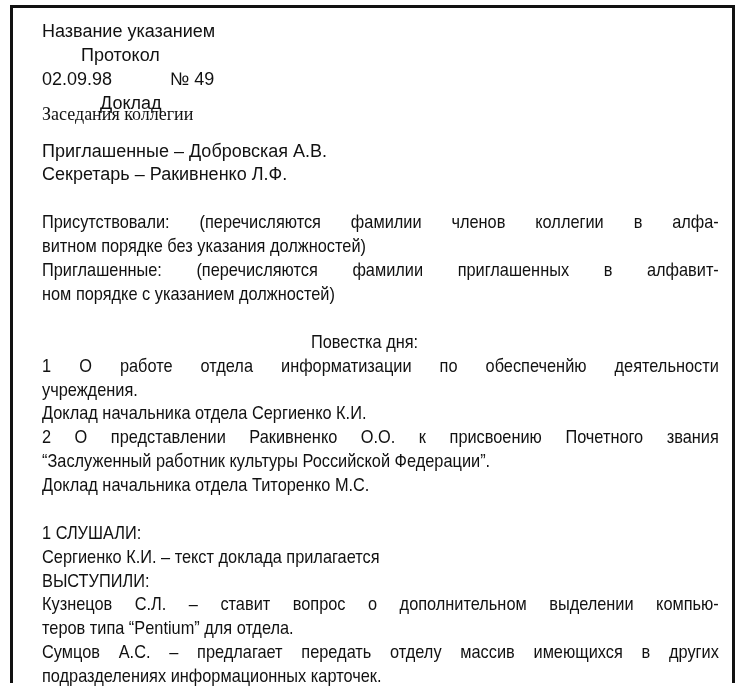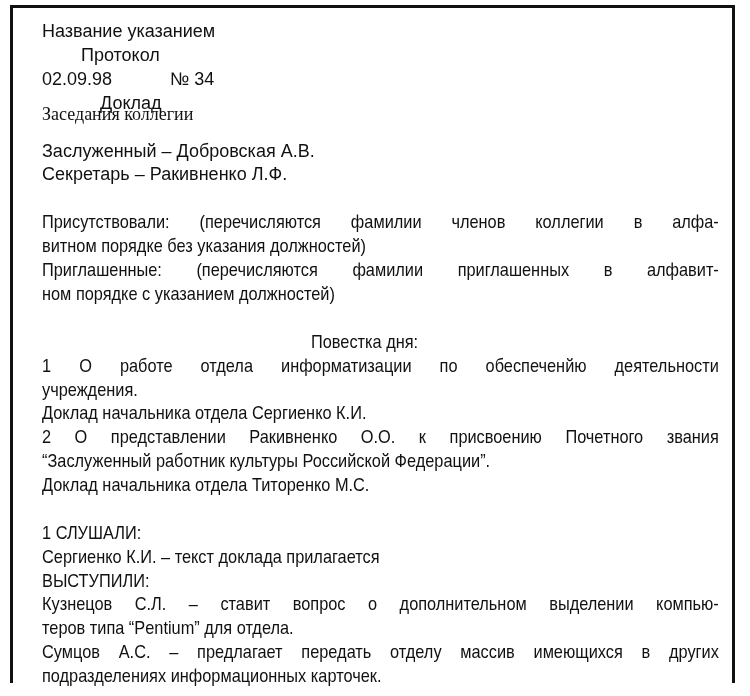--- a/index.html
+++ b/index.html
@@ -49,24 +49,24 @@
   }
 </style>
 </head>
 <body>
 
 <div class="frame"></div>
 
 <div class="line" style="top:19px;">Название указанием</div>
 <div class="line" style="top:43px; left:81px;">Протокол</div>
 <div class="line" style="top:67px;">02.09.98</div>
-<div class="line" style="top:67px; left:170px;">№ 34</div>
+<div class="line" style="top:67px; left:170px;">№ 49</div>
 <div class="line" style="top:91px; left:100px;">Доклад</div>
 <div class="line" style="top:102px;font-family:Liberation Serif, serif;">Заседания коллегии</div>
-<div class="line" style="top:139px;">Заслуженный – Добровская А.В.</div>
+<div class="line" style="top:139px;">Приглашенные – Добровская А.В.</div>
 <div class="line" style="top:162px;">Секретарь – Ракивненко Л.Ф.</div>
 
 <div class="line justify-narrow" style="top:210px;">Присутствовали: (перечисляются фамилии членов коллегии в алфа-</div>
 <div class="line narrow" style="top:234px;">витном порядке без указания должностей)</div>
 <div class="line justify-narrow" style="top:258px;">Приглашенные: (перечисляются фамилии приглашенных в алфавит-</div>
 <div class="line narrow" style="top:282px;">ном порядке с указанием должностей)</div>
 
 <div class="line narrow" style="top:330px; left:311px;">Повестка дня:</div>
 <div class="line justify-narrow" style="top:354px;">1 О работе отдела информатизации по обеспеченйю деятельности</div>
 <div class="line narrow" style="top:378px;">учреждения.</div>

